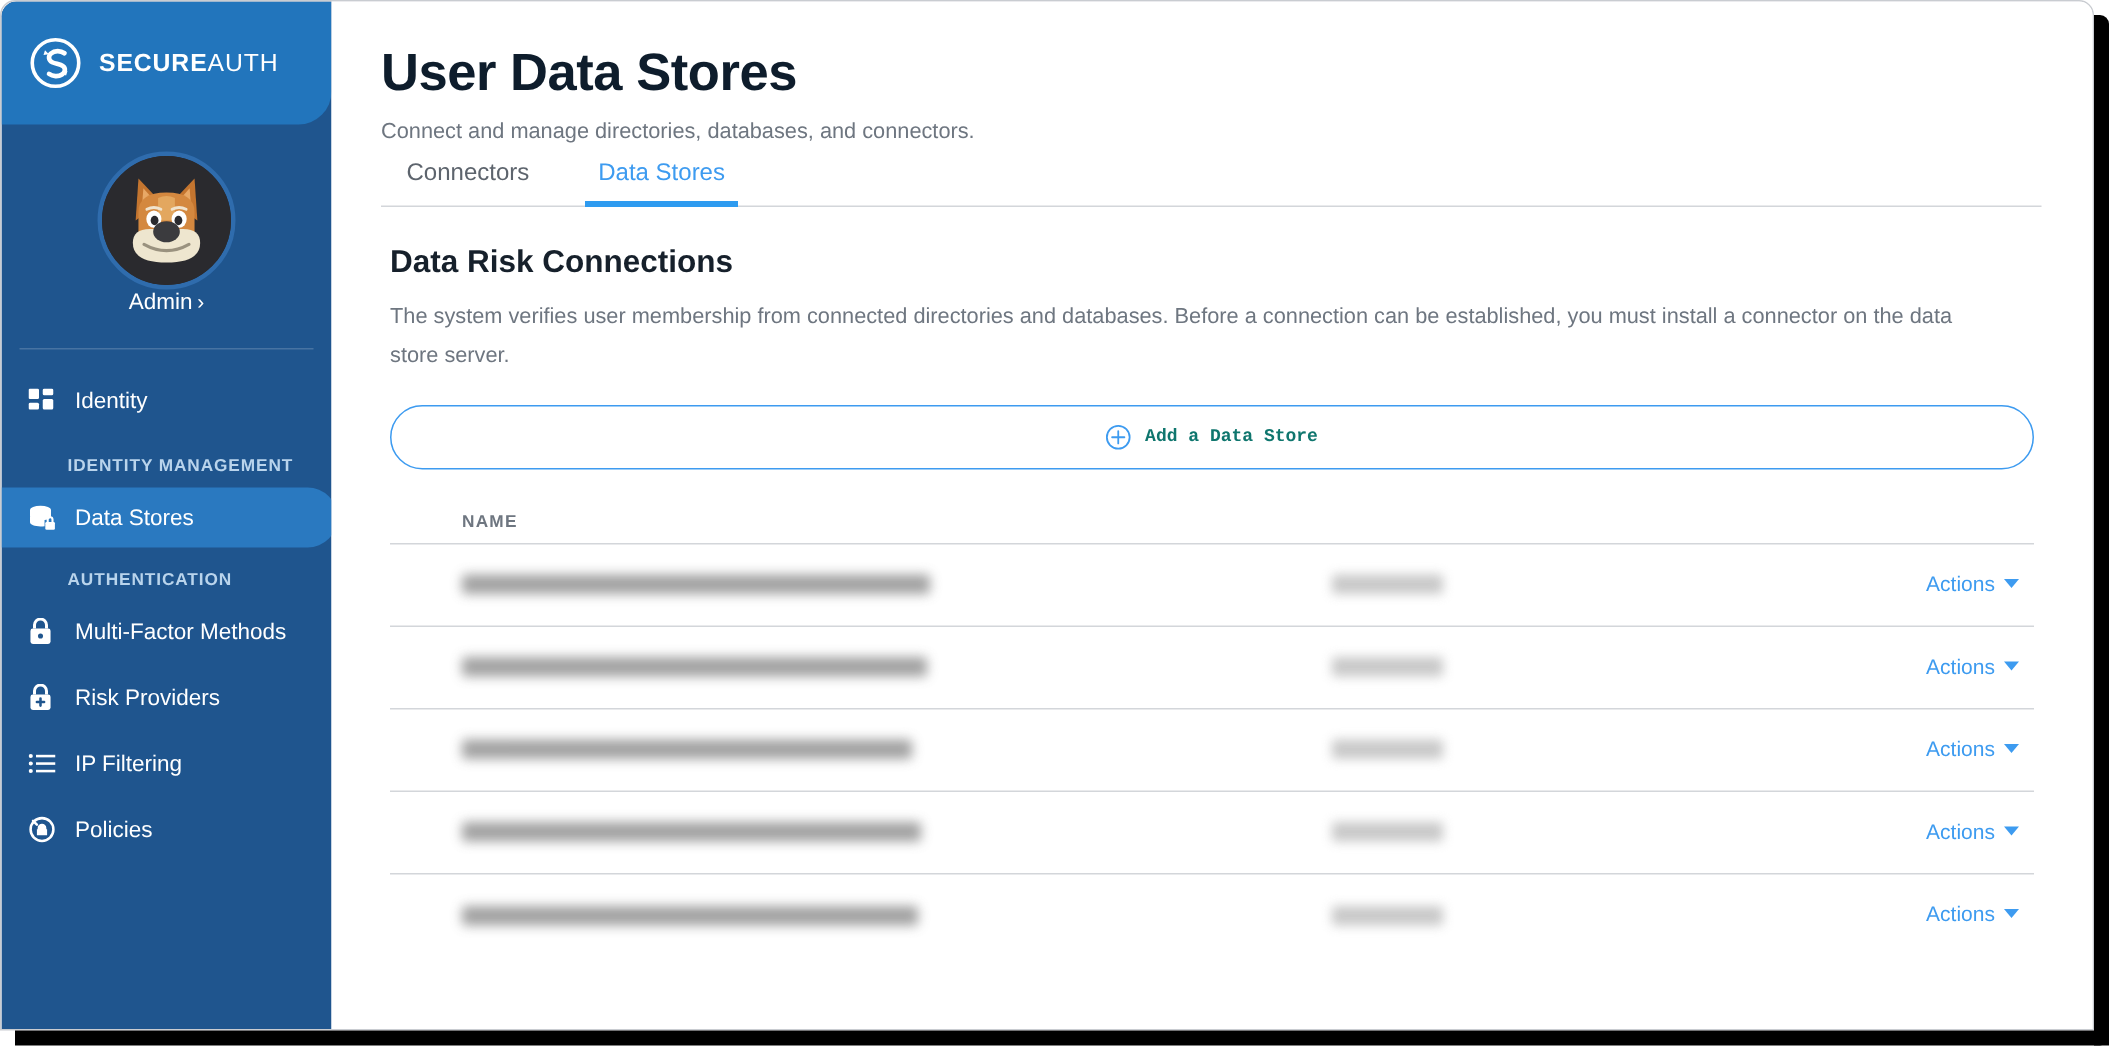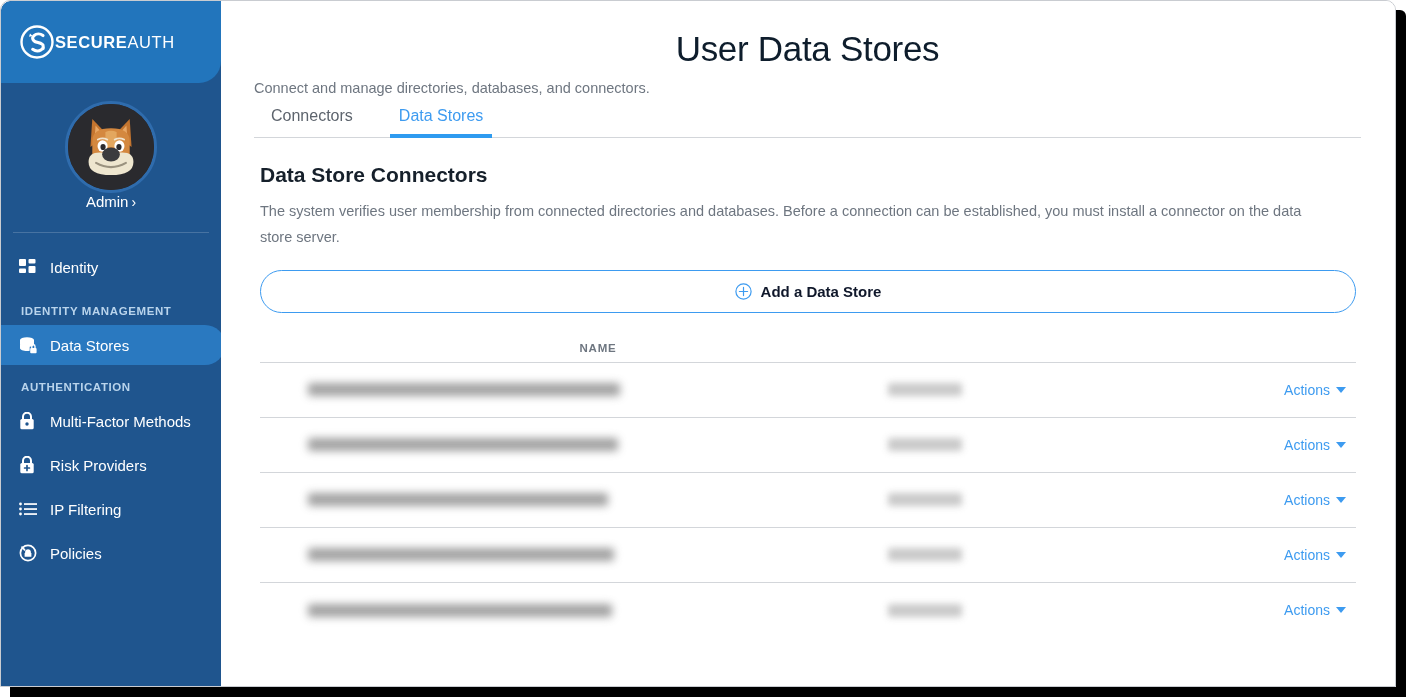--- a/index.html
+++ b/index.html
@@ -50,20 +50,21 @@
     border-radius: 10px 0 22px 0;
     display: flex;
     align-items: center;
     padding-left: 18px;
   }
   #brand-mark {
     width: 36px; height: 36px;
     flex: 0 0 36px;
   }
   #brand-text {
+    margin-left: 11px;
     font-size: 16.5px;
     letter-spacing: 0.6px;
     color: #ffffff;
     white-space: nowrap;
   }
   #brand-text .b-strong { font-weight: bold; }
   #brand-text .b-light  { font-weight: normal; }
 
   #profile {
     padding-top: 18px;
@@ -116,44 +117,43 @@
     margin-right: 9px;
     display: flex;
     align-items: center;
     justify-content: flex-start;
   }
   .nav-icon svg { display: block; }
   .nav-label { white-space: nowrap; line-height: 1; }
 
   .nav-group-title {
     margin: 16px 0 8px 0;
-    padding-left: 20px;
+    padding-left: 44px;
     font-size: 11.5px;
     font-weight: bold;
     letter-spacing: 0.6px;
     color: #b9d4ec;
   }
   .nav-group-title.tight { margin-top: 18px; }
 
   
   #main {
     position: absolute;
     left: 220px; top: 0;
     width: 1176px; height: 687px;
     background: #ffffff;
     padding: 28px 36px 0 33px;
     overflow: hidden;
   }
   #page-title {
     font-size: 35px;
-    font-weight: normal;
+    font-weight: bold;
     color: #0e1d2c;
     letter-spacing: -0.3px;
     line-height: 1.15;
-    text-align: center;
   }
   #page-subtitle {
     margin-top: 11px;
     font-size: 14.5px;
     color: #6e7680;
   }
 
   #tabs {
     margin-top: 4px;
     display: flex;
@@ -194,28 +194,28 @@
     max-width: 1060px;
   }
 
   #add-store-btn {
     margin-top: 19px;
     height: 43px;
     width: 1096px;
     border: 1px solid #3d9bf0;
     border-radius: 22px;
     background: #ffffff;
-    color: #0f172a;
-    font-size: 15px;
+    color: #0f766e;
+    font-size: 12px;
     font-weight: bold;
     display: flex;
     align-items: center;
     justify-content: center;
     cursor: pointer;
-    font-family: Liberation Sans, sans-serif;
+    font-family: Liberation Mono, monospace;
   }
   #add-store-btn .plus-icon {
     margin-right: 9px;
     display: inline-flex;
     align-items: center;
   }
 
   
   #table { margin-top: 22px; width: 1096px; }
   .t-head {
@@ -223,21 +223,20 @@
     align-items: center;
     height: 28px;
     padding: 0 2px 0 48px;
     border-bottom: 1px solid #d3d6da;
   }
   .t-head .col {
     font-size: 11.5px;
     font-weight: bold;
     letter-spacing: 0.8px;
     color: #6e7680;
-    text-align: center;
   }
   .col-name   { width: 580px; }
   .col-source { width: 370px; }
   .col-act    { flex: 1; text-align: right; padding-right: 8px; }
 
   .t-row {
     display: flex;
     align-items: center;
     height: 55px;
     padding: 0 2px 0 48px;
@@ -412,21 +411,21 @@
 
     <h1 id="page-title">User Data Stores</h1>
     <p id="page-subtitle">Connect and manage directories, databases, and connectors.</p>
 
     <div id="tabs">
       <div class="tab">Connectors</div>
       <div class="tab active">Data Stores</div>
     </div>
 
     <section id="section">
-      <h2 id="section-title">Data Store Connectors</h2>
+      <h2 id="section-title">Data Risk Connections</h2>
       <p id="section-desc">The system verifies user membership from connected directories and databases. Before a connection can be established, you must install a connector on the data store server.</p>
 
       <button id="add-store-btn">
         <span class="plus-icon">
           <svg width="17" height="17" viewBox="0 0 17 17">
             <circle cx="8.5" cy="8.5" r="7.6" fill="none" stroke="#3d9bf0" stroke-width="1.2"></circle>
             <path d="M8.5 4.4v8.2M4.4 8.5h8.2" stroke="#3d9bf0" stroke-width="1.2" stroke-linecap="round"></path>
           </svg>
         </span>
         <span>Add a Data Store</span>

